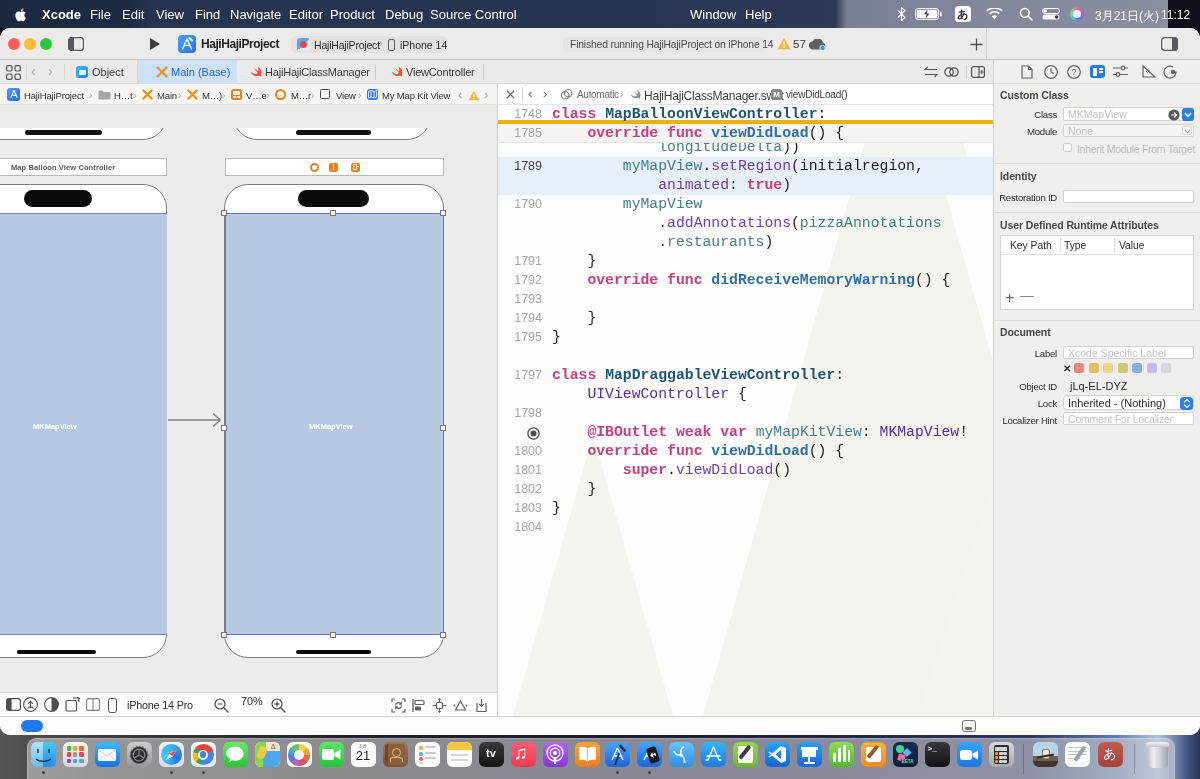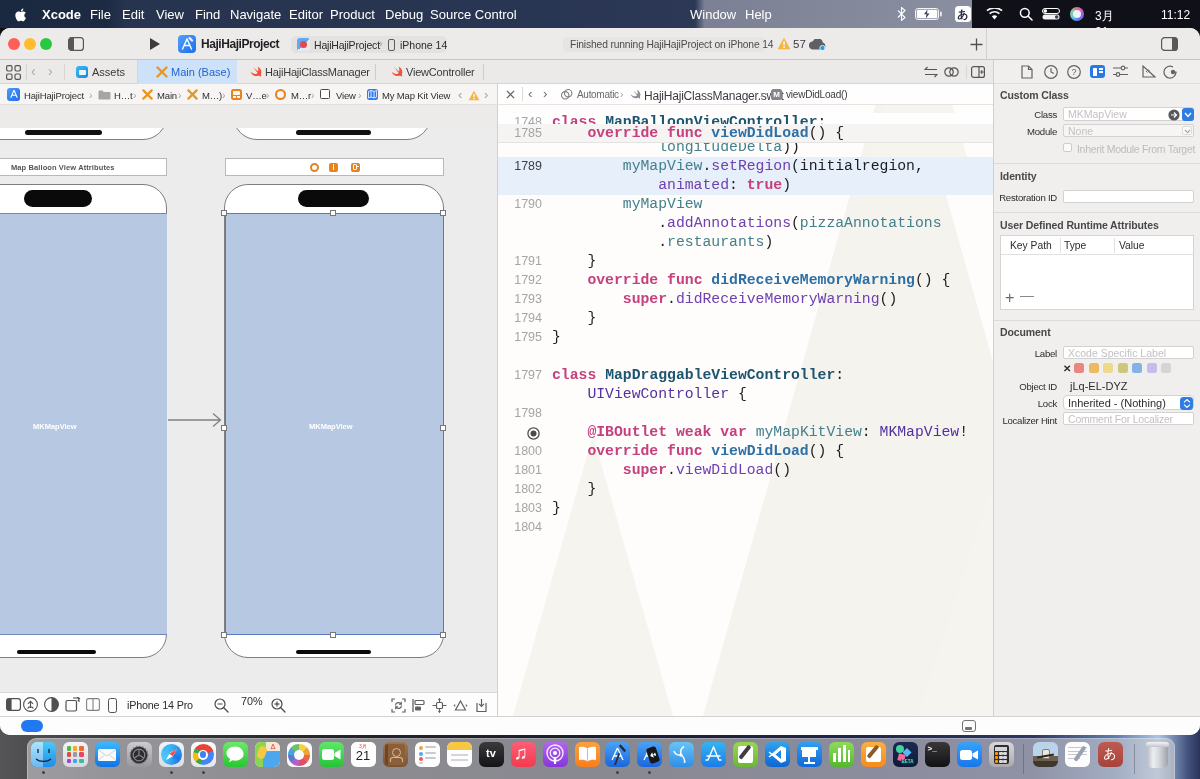--- a/index.html
+++ b/index.html
@@ -1,20 +1,20 @@
 <!DOCTYPE html>
 <html><head><meta charset="utf-8">
 <style>
   * { margin:0; padding:0; box-sizing:border-box; }
   html,body { width:1200px; height:779px; overflow:hidden; }
   body { font-family:"Liberation Sans", sans-serif; position:relative;
          background:#101018; }
   .abs { position:absolute; }
   
-  #menubar { left:0; top:0; width:972px; height:28px;
+  #menubar { left:0; top:0; width:1168px; height:28px;
     background:linear-gradient(90deg,#1b2940 0%,#1c2a42 11%,#27344f 13%,#293653 55%,#2c3856 71.5%,#7b8094 72.5%,#82879a 85%,#8a8fa0 100%);
     color:#fff; font-size:13px; }
   .mi { position:absolute; top:7px; font-size:13px; color:#fff; }
   
   #window { left:0; top:28px; width:1200px; height:707px; background:#ecebea;
     border-radius:10px 10px 10px 10px; overflow:hidden; }
   #toolbar { left:0; top:0; width:1200px; height:32px; background:#edebea;
     border-bottom:1px solid #c8c5c4; }
   #tabrow { left:0; top:32px; width:993px; height:24px; background:#ebeae9;
     border-bottom:1px solid #d7d4d3; }
@@ -183,21 +183,21 @@
           <rect x="9" y="9" width="5.4" height="5.4" rx="1.4"></rect>
         </g>
       </svg>
       <div class="abs" style="left:26px;top:4px;width:1px;height:16px;background:#d8d5d4"></div>
       <span class="abs" style="left:31px;top:3px;font-size:14px;color:#a8a8aa">‹</span>
       <span class="abs" style="left:48px;top:3px;font-size:14px;color:#a8a8aa">›</span>
       <div class="abs" style="left:64px;top:4px;width:1px;height:16px;background:#d8d5d4"></div>
       <div class="abs" style="left:76px;top:6px;width:12px;height:12px;border-radius:3px;background:linear-gradient(135deg,#41b9f5,#1787e0)">
         <div style="position:absolute;left:2.5px;top:3.5px;width:7px;height:5px;border-radius:1px;background:#fff;opacity:.9"></div>
       </div>
-      <span class="abs" style="left:92px;top:6px;font-size:11px;color:#39393b">Assets</span>
+      <span class="abs" style="left:92px;top:6px;font-size:11px;color:#39393b">Object</span>
       <div class="abs" style="left:137px;top:0;width:1px;height:24px;background:#d8d5d4"></div>
       <div class="abs" style="left:138px;top:0;width:99px;height:24px;background:#cde1f8"></div>
       <svg class="abs" style="left:156px;top:6px" width="12" height="12" viewBox="0 0 12 12">
         <path d="M1.5 1.5 L10.5 10.5 M10.5 1.5 L1.5 10.5" stroke="#e89523" stroke-width="2.4" stroke-linecap="round"></path>
       </svg>
       <span class="abs" style="left:171px;top:6px;font-size:11px;color:#2166d1">Main (Base)</span>
       <svg class="abs" style="left:250px;top:6px" width="12" height="12" viewBox="0 0 12 12">
         <path d="M7.7 0.8 C7.7 0.8 8.8 3.2 8.1 5.6 C6.4 4.2 4.2 2.2 3.1 1.0 C3.1 1.0 5.7 4.5 7.6 6.7 C7 8.3 4.6 8.1 2.9 7.3 C1.9 6.8 1 6.1 0.4 5.4 C1.5 8.6 4.7 10.8 8.1 9.8 C9 9.5 9.8 9.7 10.4 10.3 C10.9 10.8 11.4 10.6 11.2 10 C10.9 9.2 10.8 8.6 11 8 C12.3 4.8 9.9 1.8 7.7 0.8 Z" fill="#f05138"></path>
       </svg>
       <span class="abs" style="left:265px;top:6px;font-size:11px;color:#39393b;letter-spacing:-0.2px">HajiHajiClassManager</span>
@@ -272,21 +272,21 @@
       <span class="cs" style="left:484px;font-size:13px;top:2.5px">›</span>
     </div>
     <div id="canvas" class="abs">
 
       <div class="abs" style="left:-53px;top:-88px;width:220px;height:100px;background:#fff;border:1px solid #7e7e80;border-radius:24px"></div>
       <div class="abs" style="left:25px;top:2px;width:77px;height:4.5px;border-radius:3px;background:#111"></div>
       <div class="abs" style="left:233px;top:-88px;width:198px;height:100px;background:#fff;border:1px solid #7e7e80;border-radius:24px"></div>
       <div class="abs" style="left:296px;top:2px;width:75px;height:4.5px;border-radius:3px;background:#111"></div>
 
       <div class="abs" style="left:-53px;top:30px;width:220px;height:18px;background:#fff;border:1px solid #b9b9bb"></div>
-      <span class="abs" style="left:11px;top:34.5px;font-size:7.5px;font-weight:bold;color:#555;letter-spacing:0.1px">Map Balloon View Attributes</span>
+      <span class="abs" style="left:11px;top:34.5px;font-size:7.5px;font-weight:bold;color:#555;letter-spacing:0.1px">Map Balloon View Controller</span>
       <div class="abs" style="left:224.5px;top:30px;width:219px;height:18px;background:#fff;border:1px solid #b9b9bb"></div>
       <div class="abs" style="left:310px;top:34.5px;width:9px;height:9px;border-radius:50%;border:2.2px solid #e8821e"></div>
       <div class="abs" style="left:329px;top:34.5px;width:9px;height:9px;border-radius:2px;background:#e8821e">
         <div style="position:absolute;left:3.6px;top:1.5px;width:1.8px;height:6px;background:#fff"></div>
       </div>
       <div class="abs" style="left:351px;top:34.5px;width:9px;height:9px;border-radius:2px;background:#e8821e">
         <div style="position:absolute;left:1.5px;top:1.5px;width:4px;height:6px;border:1.2px solid #fff;border-radius:1px"></div>
         <div style="position:absolute;left:4.5px;top:3px;width:3.5px;height:1.4px;background:#fff"></div>
       </div>
 
@@ -405,38 +405,38 @@
       </svg>
       <div class="abs" style="left:0;top:52px;width:496px;height:38px;background:#e7effa"></div>
       <div class="crow" style="top:33px"><span class="code">            <span class="pv">longitudeDelta</span>))</span></div>
       <div class="crow" style="top:52px"><span class="num" style="color:#3e3e40">1789</span><span class="code">        <span class="pv">myMapView</span>.<span class="mc">setRegion</span>(initialregion,</span></div>
       <div class="crow" style="top:71px"><span class="code">            <span class="mc">animated</span>: <span class="k">true</span>)</span></div>
       <div class="crow" style="top:90px"><span class="num">1790</span><span class="code">        <span class="pv">myMapView</span></span></div>
       <div class="crow" style="top:128px"><span class="code">            .<span class="pv">restaurants</span>)</span></div>
       <div class="crow" style="top:109px"><span class="code">            .<span class="mc">addAnnotations</span>(<span class="pv">pizzaAnnotations</span></span></div>
       <div class="crow" style="top:147px"><span class="num">1791</span><span class="code">    }</span></div>
       <div class="crow" style="top:166px"><span class="num">1792</span><span class="code">    <span class="k">override</span> <span class="k">func</span> <span class="fn">didReceiveMemoryWarning</span>() {</span></div>
-      <div class="crow" style="top:185px"><span class="num">1793</span><span class="code">        <span class="k">super</span>.<span class="mc">didReceiveMemoryWarning</span>()</span></div>
+      <div class="crow" style="top:185px"><span class="num">1793</span></div>
       <div class="crow" style="top:204px"><span class="num">1794</span><span class="code">    }</span></div>
       <div class="crow" style="top:223px"><span class="num">1795</span><span class="code">}</span></div>
       <div class="crow" style="top:261px"><span class="num">1797</span><span class="code"><span class="k">class</span> <span class="tn">MapDraggableViewController</span>:</span></div>
       <div class="crow" style="top:280px"><span class="code">    <span class="ty">UIViewController</span> {</span></div>
       <div class="crow" style="top:299px"><span class="num">1798</span></div>
       <div class="crow" style="top:318px"><span class="code">    <span class="k">@IBOutlet</span> <span class="k">weak</span> <span class="k">var</span> <span class="pv">myMapKitView</span>: <span class="ty">MKMapView</span>!</span></div>
       <svg class="abs" style="left:29px;top:322px" width="13" height="13" viewBox="0 0 13 13">
         <circle cx="6.5" cy="6.5" r="5.6" fill="none" stroke="#4c4c4e" stroke-width="1.3"></circle>
         <circle cx="6.5" cy="6.5" r="3" fill="#4c4c4e"></circle>
       </svg>
       <div class="crow" style="top:337px"><span class="num">1800</span><span class="code">    <span class="k">override</span> <span class="k">func</span> <span class="fn">viewDidLoad</span>() {</span></div>
       <div class="crow" style="top:356px"><span class="num">1801</span><span class="code">        <span class="k">super</span>.<span class="mc">viewDidLoad</span>()</span></div>
       <div class="crow" style="top:375px"><span class="num">1802</span><span class="code">    }</span></div>
       <div class="crow" style="top:394px"><span class="num">1803</span><span class="code">}</span></div>
       <div class="crow" style="top:413px"><span class="num">1804</span></div>
 
-      <div class="crow" style="top:8px;background:#fefefe;border-bottom:1px solid #eab308"><span class="num">1748</span><span class="code"><span class="k">class</span> <span class="tn">MapBalloonViewController</span>:</span></div>
+      <div class="crow" style="top:0;background:#fefefe;border-bottom:4px solid #eab308"><span class="num">1748</span><span class="code"><span class="k">class</span> <span class="tn">MapBalloonViewController</span>:</span></div>
       <div class="crow" style="top:19px;background:#f5f4f2;border-bottom:1px solid #e5e3e2"><span class="num">1785</span><span class="code">    <span class="k">override</span> <span class="k">func</span> <span class="fn">viewDidLoad</span>() {</span></div>
     </div>
     <div id="inspector" class="abs">
 
       <div class="abs" style="left:0;top:0;width:207px;height:24px;border-bottom:1px solid #ddd"></div>
       <svg class="abs" style="left:27px;top:5px" width="12" height="14" viewBox="0 0 12 14">
         <path d="M1 1 h6.5 L11 4.5 V13 H1 Z" fill="none" stroke="#626264" stroke-width="1.2"></path>
         <path d="M7.5 1 V4.5 H11" fill="none" stroke="#626264" stroke-width="1.2"></path>
       </svg>
       <svg class="abs" style="left:50px;top:5px" width="14" height="14" viewBox="0 0 14 14">

